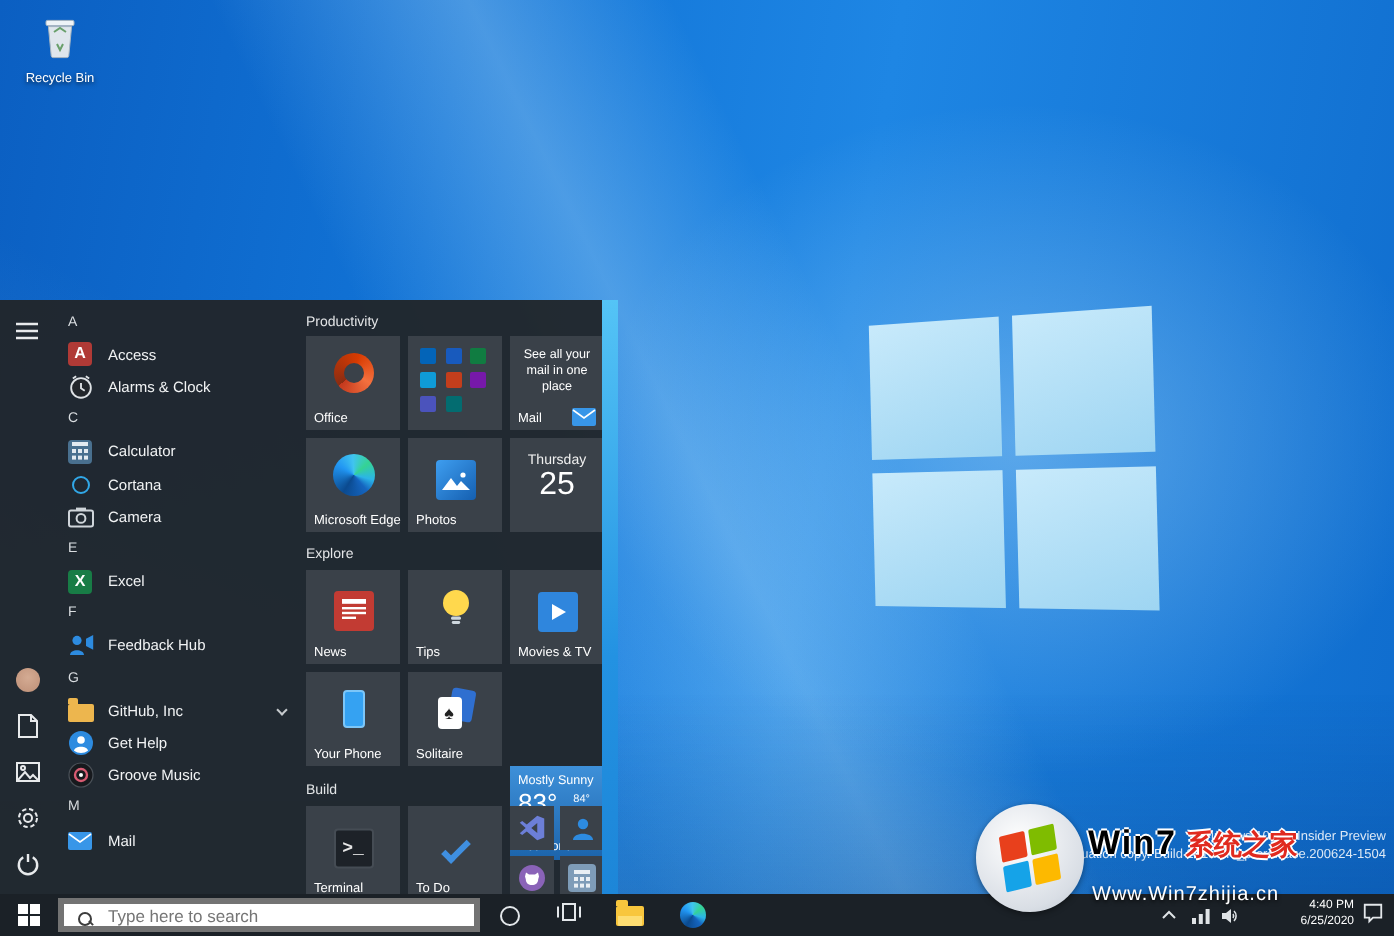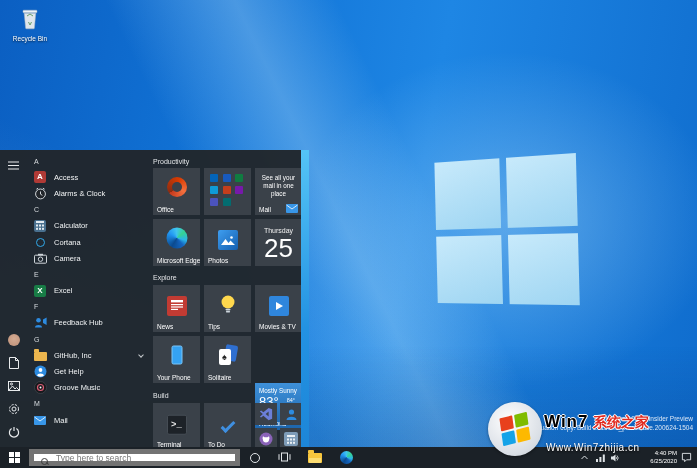--- a/index.html
+++ b/index.html
@@ -51,36 +51,36 @@
   .tile .cicon{position:absolute;left:50%;top:44%;transform:translate(-50%,-50%);}
   .tl{position:absolute;left:4px;bottom:2px;font-size:6.5px;color:#fff;white-space:nowrap;}
   .donut{width:20px;height:20px;border-radius:50%;display:block;position:relative;
     background:conic-gradient(from 230deg,#8a2c12,#d83b01 40%,#f4703e 70%,#c4391d);}
   .donut:after{content:"";position:absolute;inset:5px;border-radius:50%;background:#3a4149;}
   .mg{position:absolute;inset:6px 6px 8px 6px;display:grid;grid-template-columns:repeat(3,1fr);gap:3px;}
   .mg i{width:8px;height:8px;border-radius:1px;display:block;}
   .mail-promo{position:absolute;top:6px;left:3px;right:3px;text-align:center;font-size:6.3px;line-height:1.3;color:#fff;}
   .mail-foot{position:absolute;left:4px;right:4px;bottom:2px;display:flex;justify-content:space-between;align-items:flex-end;font-size:6.5px;}
   .cal-day{margin-top:8px;text-align:center;font-size:7px;color:#f0f0f0;}
-  .cal-date{text-align:center;font-size:26px;font-weight:300;line-height:1.15;color:#fff;}
+  .cal-date{text-align:center;font-size:16px;font-weight:300;line-height:1.15;color:#fff;}
   .tile.weather{background:linear-gradient(180deg,#3e90d9,#1c64ab);margin-top:47px;}
   .w-cond{margin:4px 0 1px 4px;font-size:6.3px;}
   .w-main{display:flex;margin-left:4px;align-items:flex-start;}
   .w-temp{font-size:13px;font-weight:300;line-height:1.1;}
   .w-hl{display:flex;flex-direction:column;font-size:5.5px;margin:2px 0 0 8px;opacity:.95;}
   .w-city{position:absolute;left:4px;bottom:3px;font-size:6.3px;}
   .tile.sg{background:transparent;}
   .stile{position:absolute;width:22px;height:22px;background:#3a4149;display:flex;align-items:center;justify-content:center;}
 
   
   .taskbar{position:absolute;left:0;top:447px;width:697px;height:21px;background:#1b2127;z-index:30;}
   .tb-start{position:absolute;left:0;top:0;width:28px;height:21px;display:flex;align-items:center;justify-content:center;}
   .tb-win{display:grid;grid-template-columns:5px 5px;grid-template-rows:5px 5px;gap:1px;}
   .tb-win i{background:#fff;display:block;}
-  .tb-search{position:absolute;left:29px;top:2px;width:211px;height:17px;background:#fff;border:5px solid #737373;}
+  .tb-search{position:absolute;left:29px;top:2px;width:211px;height:17px;background:#fff;border:3px solid #737373;}
   .tb-search input{position:absolute;inset:0;border:0;outline:0;background:transparent;padding-left:22px;font-size:8.5px;color:#222;}
   .mag{position:absolute;left:7px;top:4px;width:7px;height:7px;}
   .mag:before{content:"";position:absolute;left:0;top:0;width:5px;height:5px;border:1px solid #3d3d3d;border-radius:50%;}
   .mag:after{content:"";position:absolute;left:5px;top:5px;width:3px;height:1px;background:#3d3d3d;transform:rotate(45deg);}
   .tb-ico{position:absolute;top:0;width:24px;height:21px;display:flex;align-items:center;justify-content:center;}
   .ringw{width:10px;height:10px;border:1.5px solid #e3e7ea;border-radius:50%;display:block;}
   .fold2{position:relative;width:14px;height:10px;background:#f8c63d;border-radius:1px;display:block;}
   .fold2:before{content:"";position:absolute;top:-2.5px;left:0;width:6px;height:2.5px;background:#f8c63d;border-radius:1px 1px 0 0;}
   .fold2:after{content:"";position:absolute;left:1px;right:1px;bottom:0;height:5px;background:#fddd72;border-radius:0 0 1px 1px;}
   .edgeball{width:13px;height:13px;border-radius:50%;display:block;

